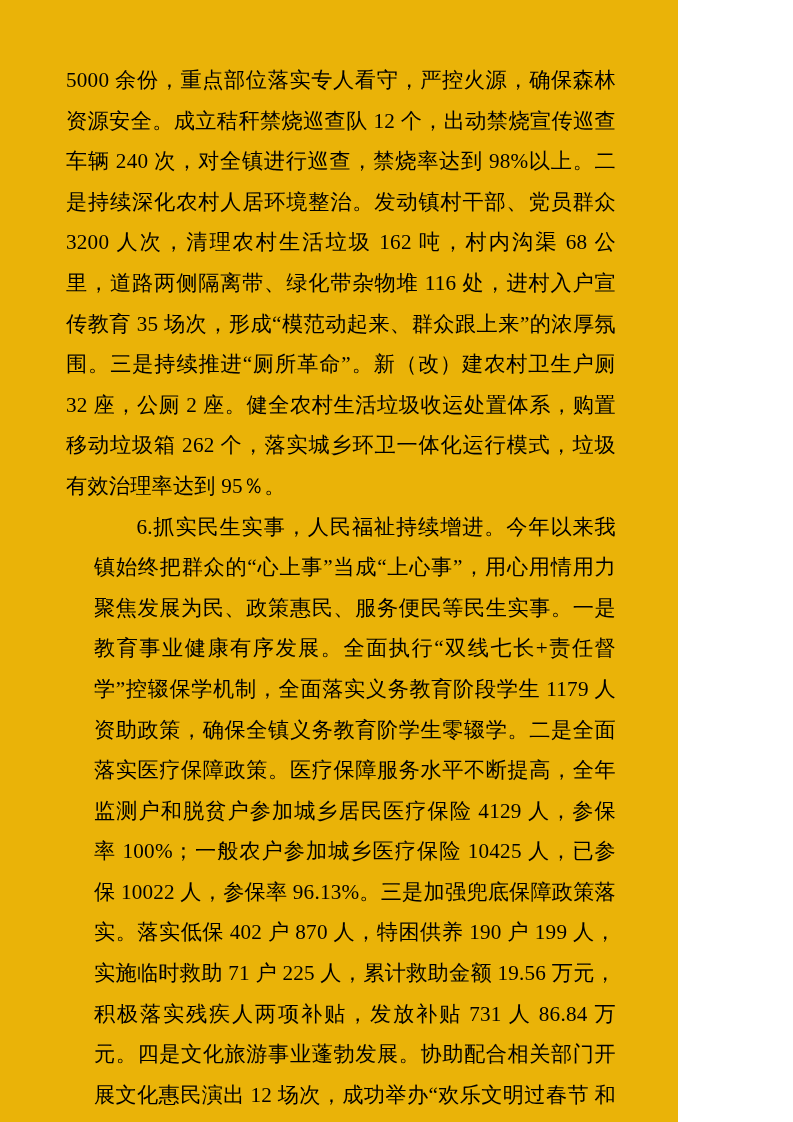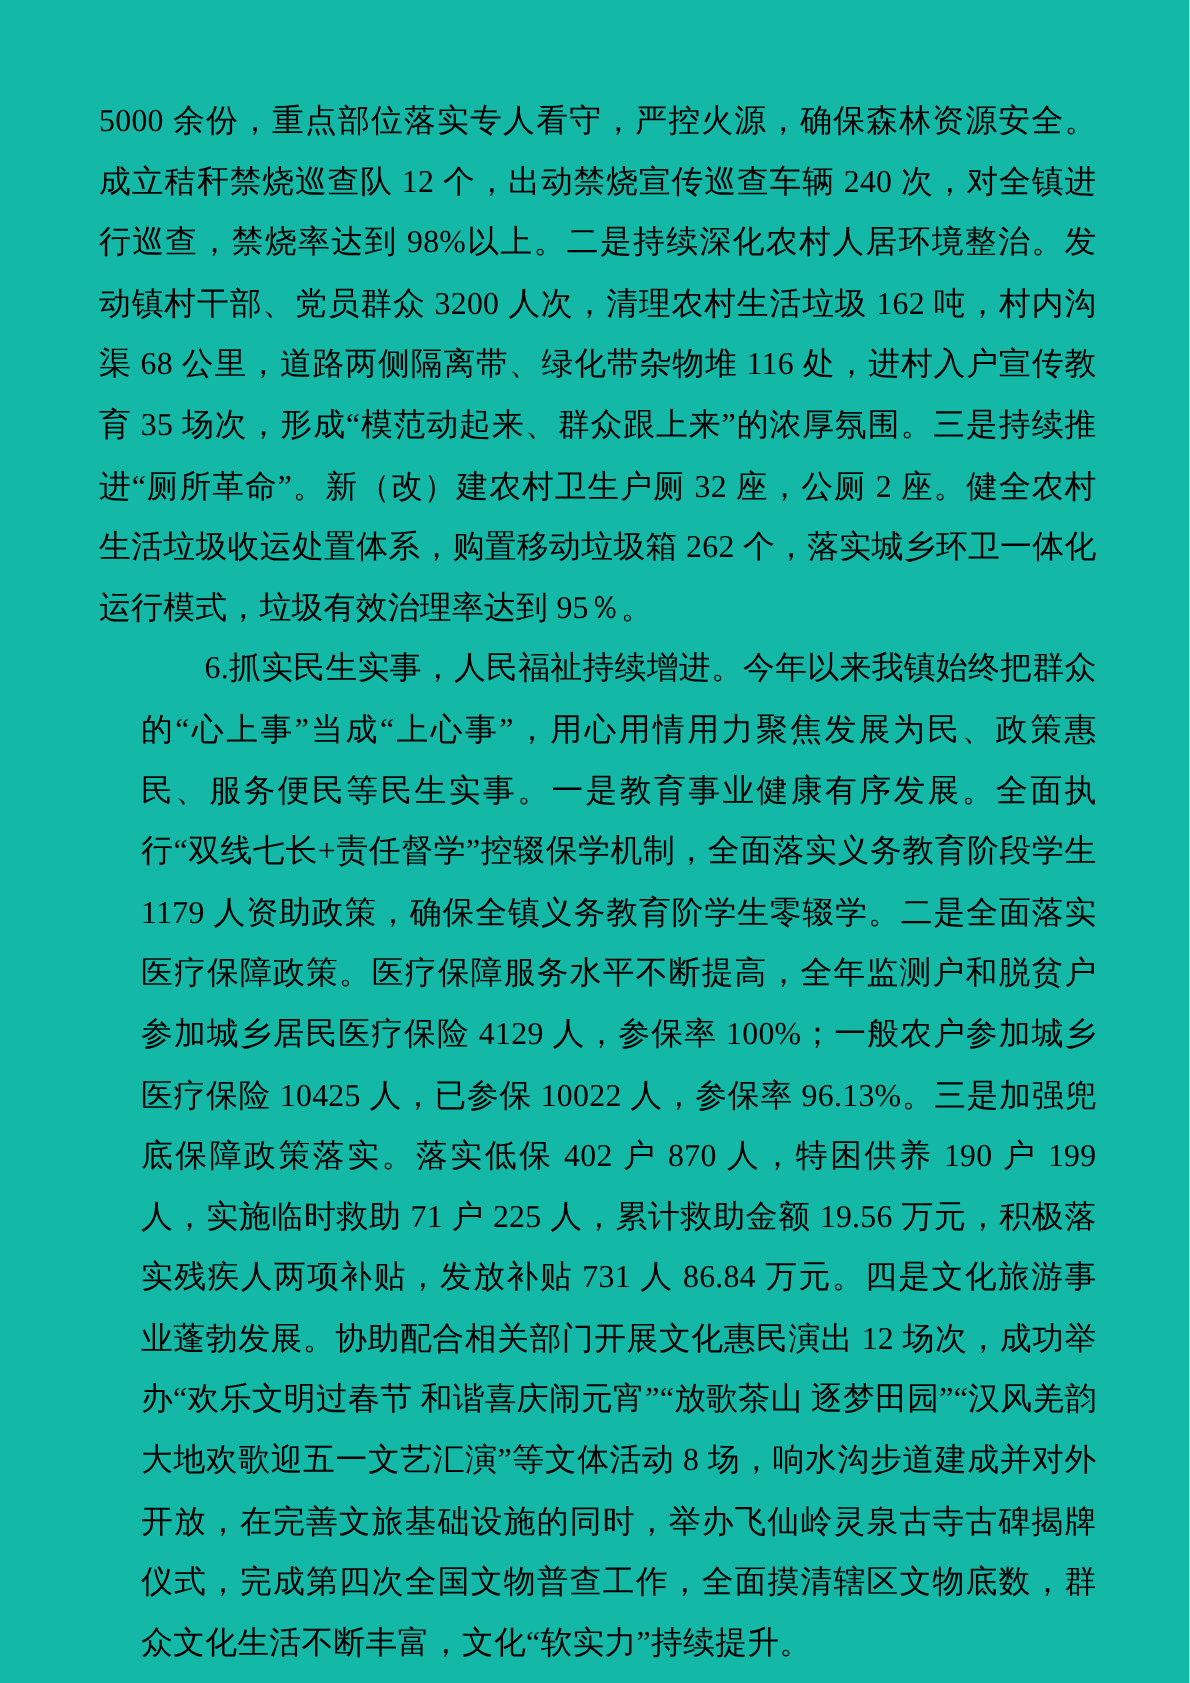--- a/index.html
+++ b/index.html
@@ -9,23 +9,23 @@
   }
   body {
     width: 793px;
     height: 1122px;
     font-family: "Liberation Serif", "DejaVu Serif", serif;
     color: #000000;
     overflow: hidden;
   }
   #page {
     position: relative;
-    width: 793px;
+    width: 678px;
     height: 1122px;
-    background: #14b8a6;
+    background: #eab308;
     box-sizing: border-box;
     padding: 60px 62px 60px 66px;
   }
   .doc-body {
     font-size: 21.2px;
     line-height: 40.6px;
     text-align: justify;
     text-justify: inter-ideograph;
     letter-spacing: 0.2px;
   }

